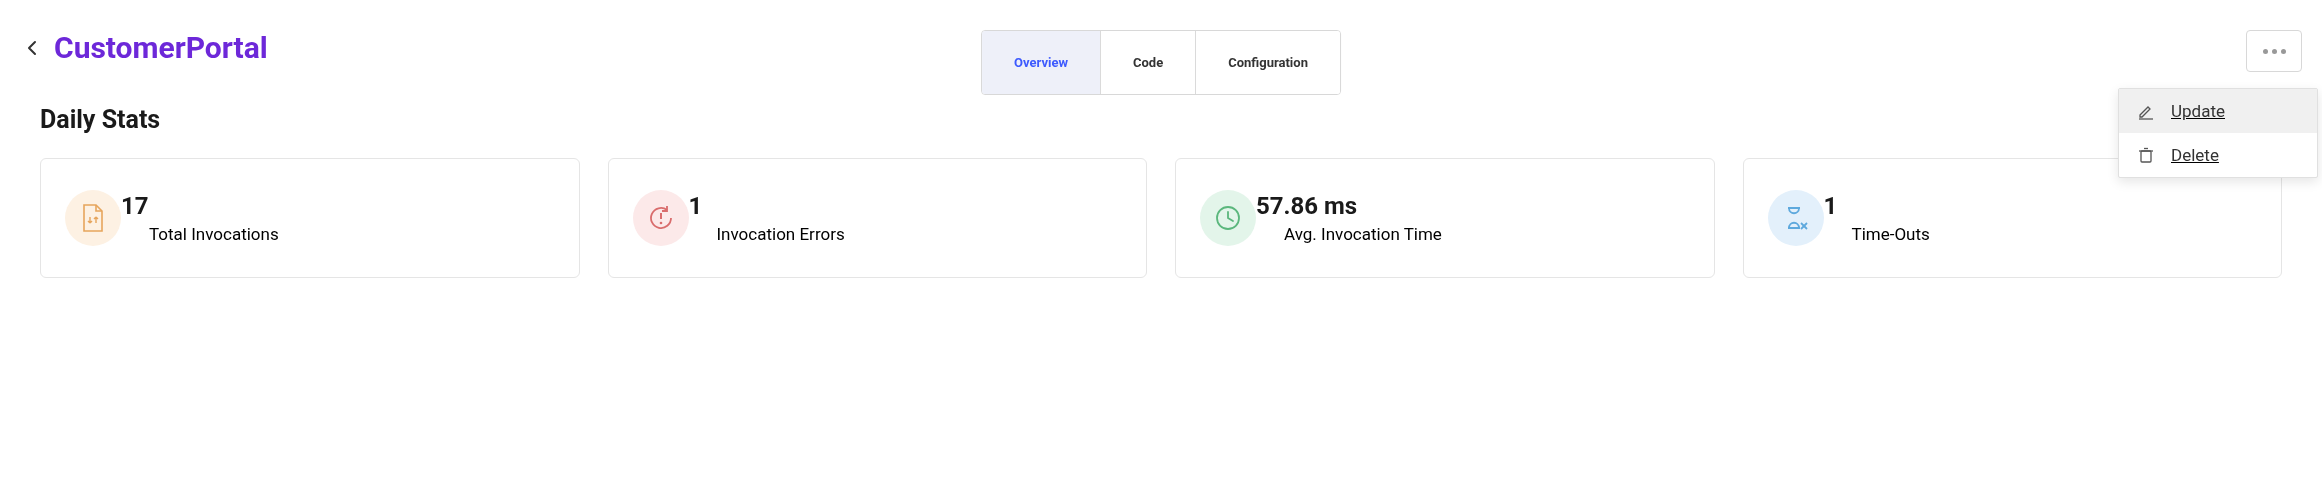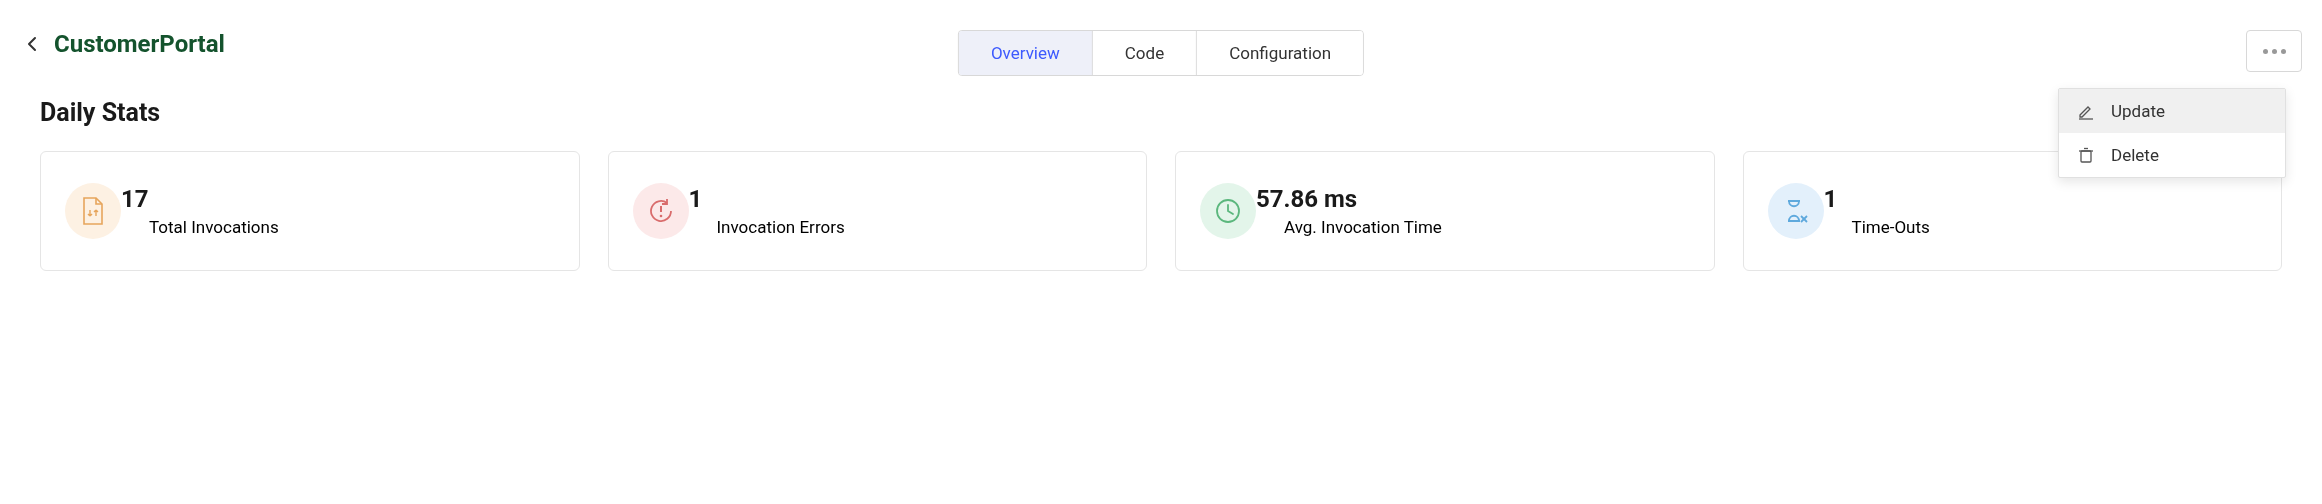--- a/index.html
+++ b/index.html
@@ -21,43 +21,44 @@
     .back-chevron {
       width: 24px;
       height: 24px;
       margin-right: 10px;
       cursor: pointer;
       display: flex;
       align-items: center;
       justify-content: center;
     }
     .page-title {
-      font-size: 24px;
+      font-size: 30px;
       font-weight: 700;
-      color: #14532d;
+      color: #6d28d9;
     }
     .tabs-container {
       position: absolute;
       left: 50%;
       transform: translateX(-50%);
       top: 30px;
     }
     .tabs {
       display: flex;
       border: 1px solid #d8d8d8;
       border-radius: 4px;
       overflow: hidden;
     }
     .tab {
-      padding: 12px 32px;
-      font-size: 17px;
+      padding: 24px 32px;
+      font-size: 13px;
       color: #333;
       background: #fff;
       border-right: 1px solid #d8d8d8;
       cursor: pointer;
+      font-weight: bold;
     }
     .tab:last-child {
       border-right: none;
     }
     .tab.active {
       background: #eef0f9;
       color: #3d5afe;
     }
     .more-button {
       position: absolute;
@@ -78,28 +79,29 @@
       gap: 4px;
     }
     .more-dots span {
       width: 5px;
       height: 5px;
       background: #999;
       border-radius: 50%;
     }
     .dropdown {
       position: absolute;
-      right: 36px;
+      right: 4px;
       top: 88px;
-      width: 228px;
+      width: 200px;
       background: #fff;
       border: 1px solid #e0e0e0;
       box-shadow: 0 4px 12px rgba(0,0,0,0.1);
       border-radius: 2px;
       z-index: 10;
+      text-decoration: underline;
     }
     .dropdown-item {
       display: flex;
       align-items: center;
       padding: 12px 18px;
       font-size: 17px;
       color: #333;
       cursor: pointer;
     }
     .dropdown-item.highlighted {

